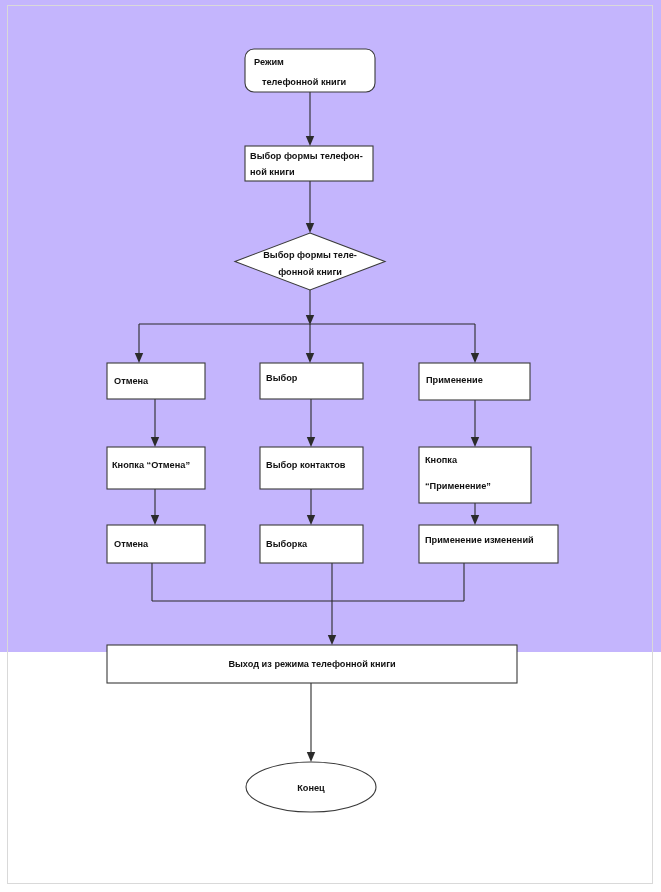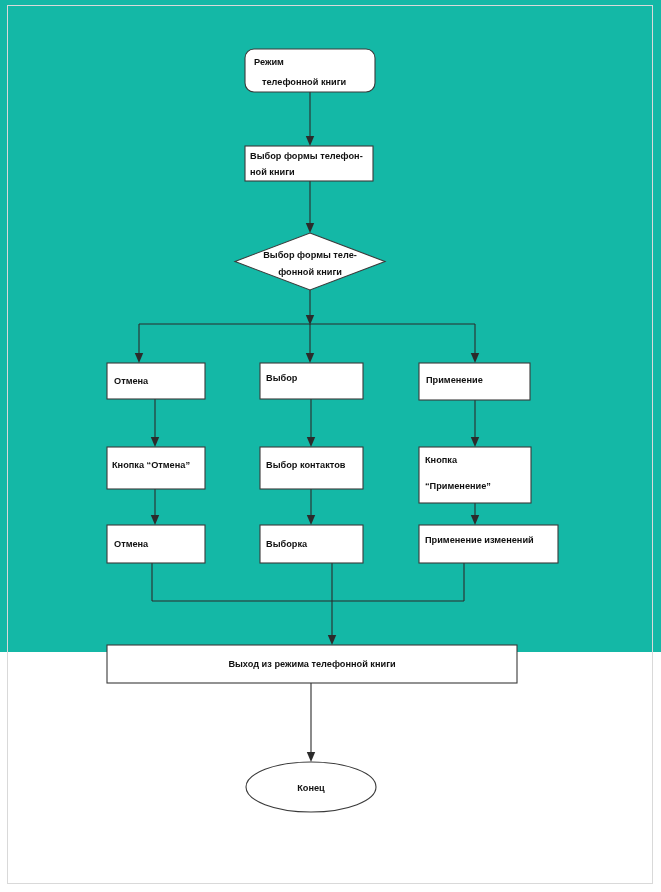--- a/index.html
+++ b/index.html
@@ -13,21 +13,21 @@
     height: 892px;
     font-family: "Liberation Sans", sans-serif;
     position: relative;
     overflow: hidden;
   }
   #page {
     position: absolute;
     left: 0; top: 0;
     width: 661px;
     height: 652px;
-    background: #14b8a6;
+    background: #c4b5fd;
   }
   .page-border {
     position: absolute;
     left: 7px;
     top: 5px;
     width: 646px;
     height: 879px;
     border: 1px solid #d9d9d9;
     box-sizing: border-box;
     pointer-events: none;

